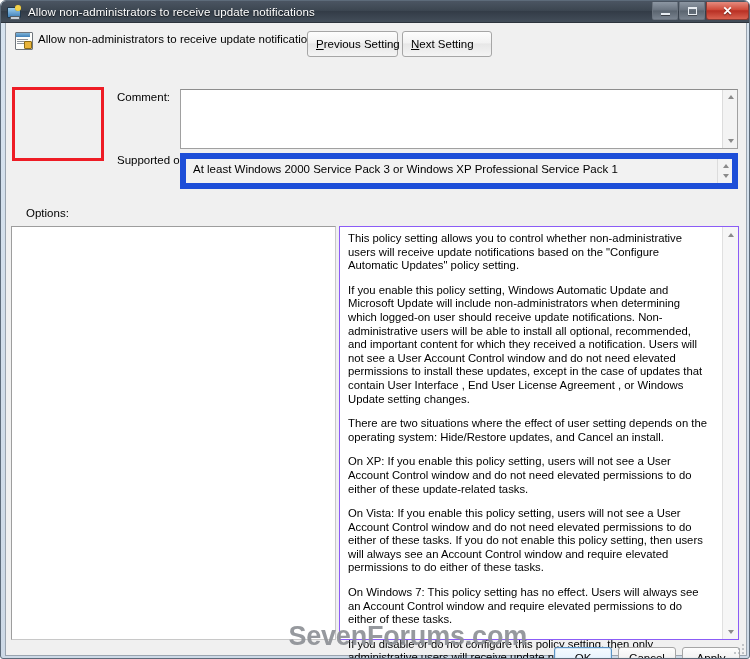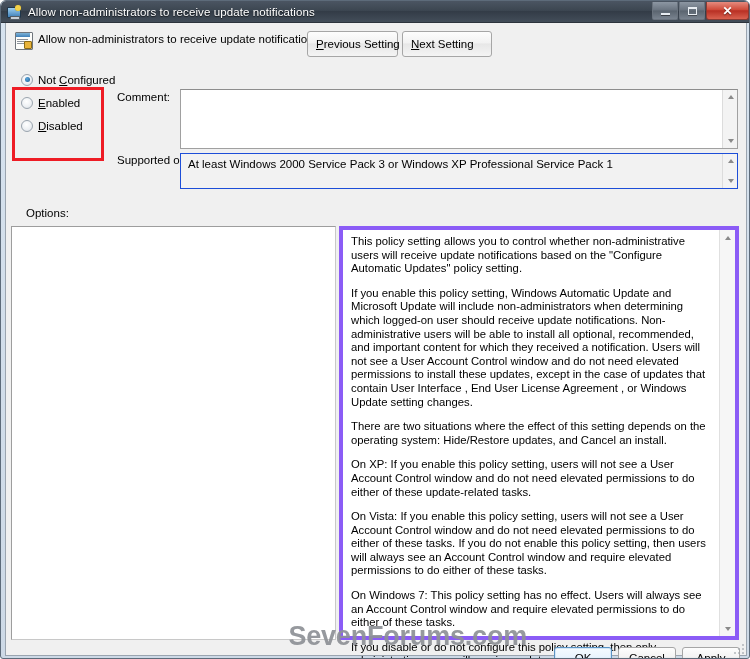--- a/index.html
+++ b/index.html
@@ -273,21 +273,21 @@
     border: 1px solid #a0a0a0;
     border-top-color: #8d8d8d;
   }
   #supported-box {
     position: absolute;
     left: 174px; top: 130px;
     width: 558px;
     height: 36px;
     box-sizing: border-box;
     background: #f2f2f2;
-    border: 1px solid #1d4ed8;
+    border: 6px solid #1d4ed8;
   }
   #supported-text {
     position: absolute;
     left: 7px; top: 4px;
     font-size: 11.5px;
     color: #000000;
     white-space: nowrap;
   }
 
   
@@ -335,21 +335,21 @@
     border-right-color: #c8c8c8;
     border-bottom-color: #c8c8c8;
   }
   #help-pane {
     position: absolute;
     left: 333px; top: 203px;
     width: 400px;
     height: 414px;
     box-sizing: border-box;
     background: #ffffff;
-    border: 4px solid #8b5cf6;
+    border: 1px solid #8b5cf6;
   }
   #help-text {
     position: absolute;
     left: 8px; top: 5px;
     width: 362px;
     font-size: 11.3px;
     line-height: 13.6px;
     color: #000000;
   }
   #help-text p {
@@ -465,34 +465,20 @@
       <div id="policy-title">Allow non-administrators to receive update notifications</div>
 
       <div class="navbtn" id="btn-previous">
         <span><span class="acc">P</span>revious Setting</span>
       </div>
       <div class="navbtn" id="btn-next">
         <span><span class="acc">N</span>ext Setting</span>
       </div>
     </div>
 
-    <div id="state-group">
-      <div class="radio-row" id="radio-notconfigured">
-        <span class="radio-dot checked"></span>
-        <span class="radio-label">Not <span class="acc">C</span>onfigured</span>
-      </div>
-      <div class="radio-row" id="radio-enabled">
-        <span class="radio-dot"></span>
-        <span class="radio-label"><span class="acc">E</span>nabled</span>
-      </div>
-      <div class="radio-row" id="radio-disabled">
-        <span class="radio-dot"></span>
-        <span class="radio-label"><span class="acc">D</span>isabled</span>
-      </div>
-    </div>
     <div id="red-highlight"></div>
 
     <div class="field-label" id="label-comment">Comment:</div>
     <div id="comment-box">
       <div class="mini-sb">
         <div class="arrow up">
             <span class="tri-up"></span>
           </div>
         <div class="arrow down">
             <span class="tri-down"></span>
@@ -515,21 +501,21 @@
 
     <div class="field-label" id="label-options">Options:</div>
     <div class="field-label" id="label-help">Help:</div>
 
     <div id="options-pane"></div>
 
     <div id="help-pane">
       <div id="help-text">
           <p>This policy setting allows you to control whether non-administrative users will receive update notifications based on the "Configure Automatic Updates" policy setting.</p>
           <p>If you enable this policy setting, Windows Automatic Update and Microsoft Update will include non-administrators when determining which logged-on user should receive update notifications. Non-administrative users will be able to install all optional, recommended, and important content for which they received a notification. Users will not see a User Account Control window and do not need elevated permissions to install these updates, except in the case of updates that contain User Interface , End User License Agreement , or Windows Update setting changes.</p>
-          <p>There are two situations where the effect of this setting depends on the operating system: Hide/Restore updates, and Cancel an install.</p>
+          <p>There are two situations where the effect of user setting depends on the operating system: Hide/Restore updates, and Cancel an install.</p>
           <p>On XP: If you enable this policy setting, users will not see a User Account Control window and do not need elevated permissions to do either of these update-related tasks.</p>
           <p>On Vista: If you enable this policy setting, users will not see a User Account Control window and do not need elevated permissions to do either of these tasks. If you do not enable this policy setting, then users will always see an Account Control window and require elevated permissions to do either of these tasks.</p>
           <p>On Windows 7: This policy setting has no effect. Users will always see an Account Control window and require elevated permissions to do either of these tasks.</p>
           <p>If you disable or do not configure this policy setting, then only administrative users will receive update notifications.</p>
         </div>
       <div id="help-scroll">
         <div class="arrow up">
             <span class="tri-up"></span>
           </div>
         <div class="arrow down">

